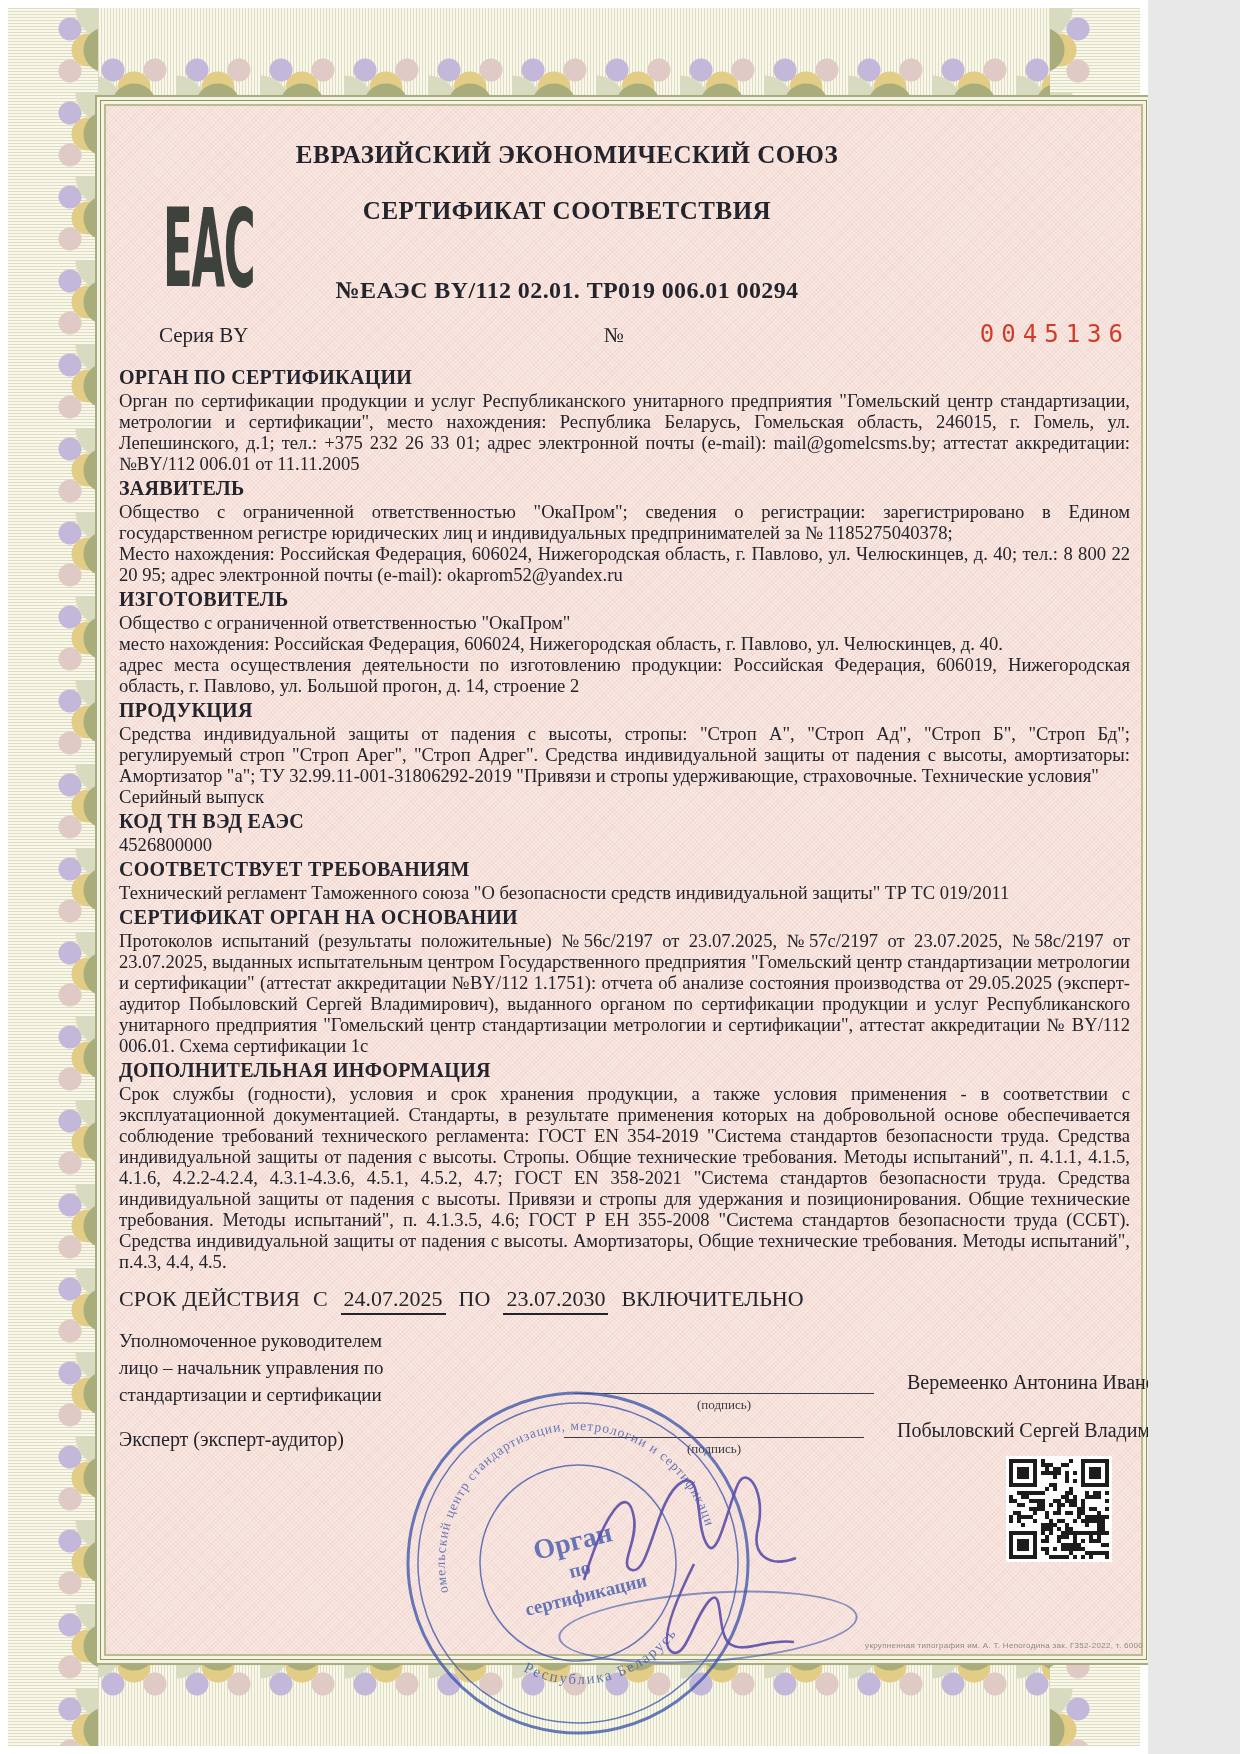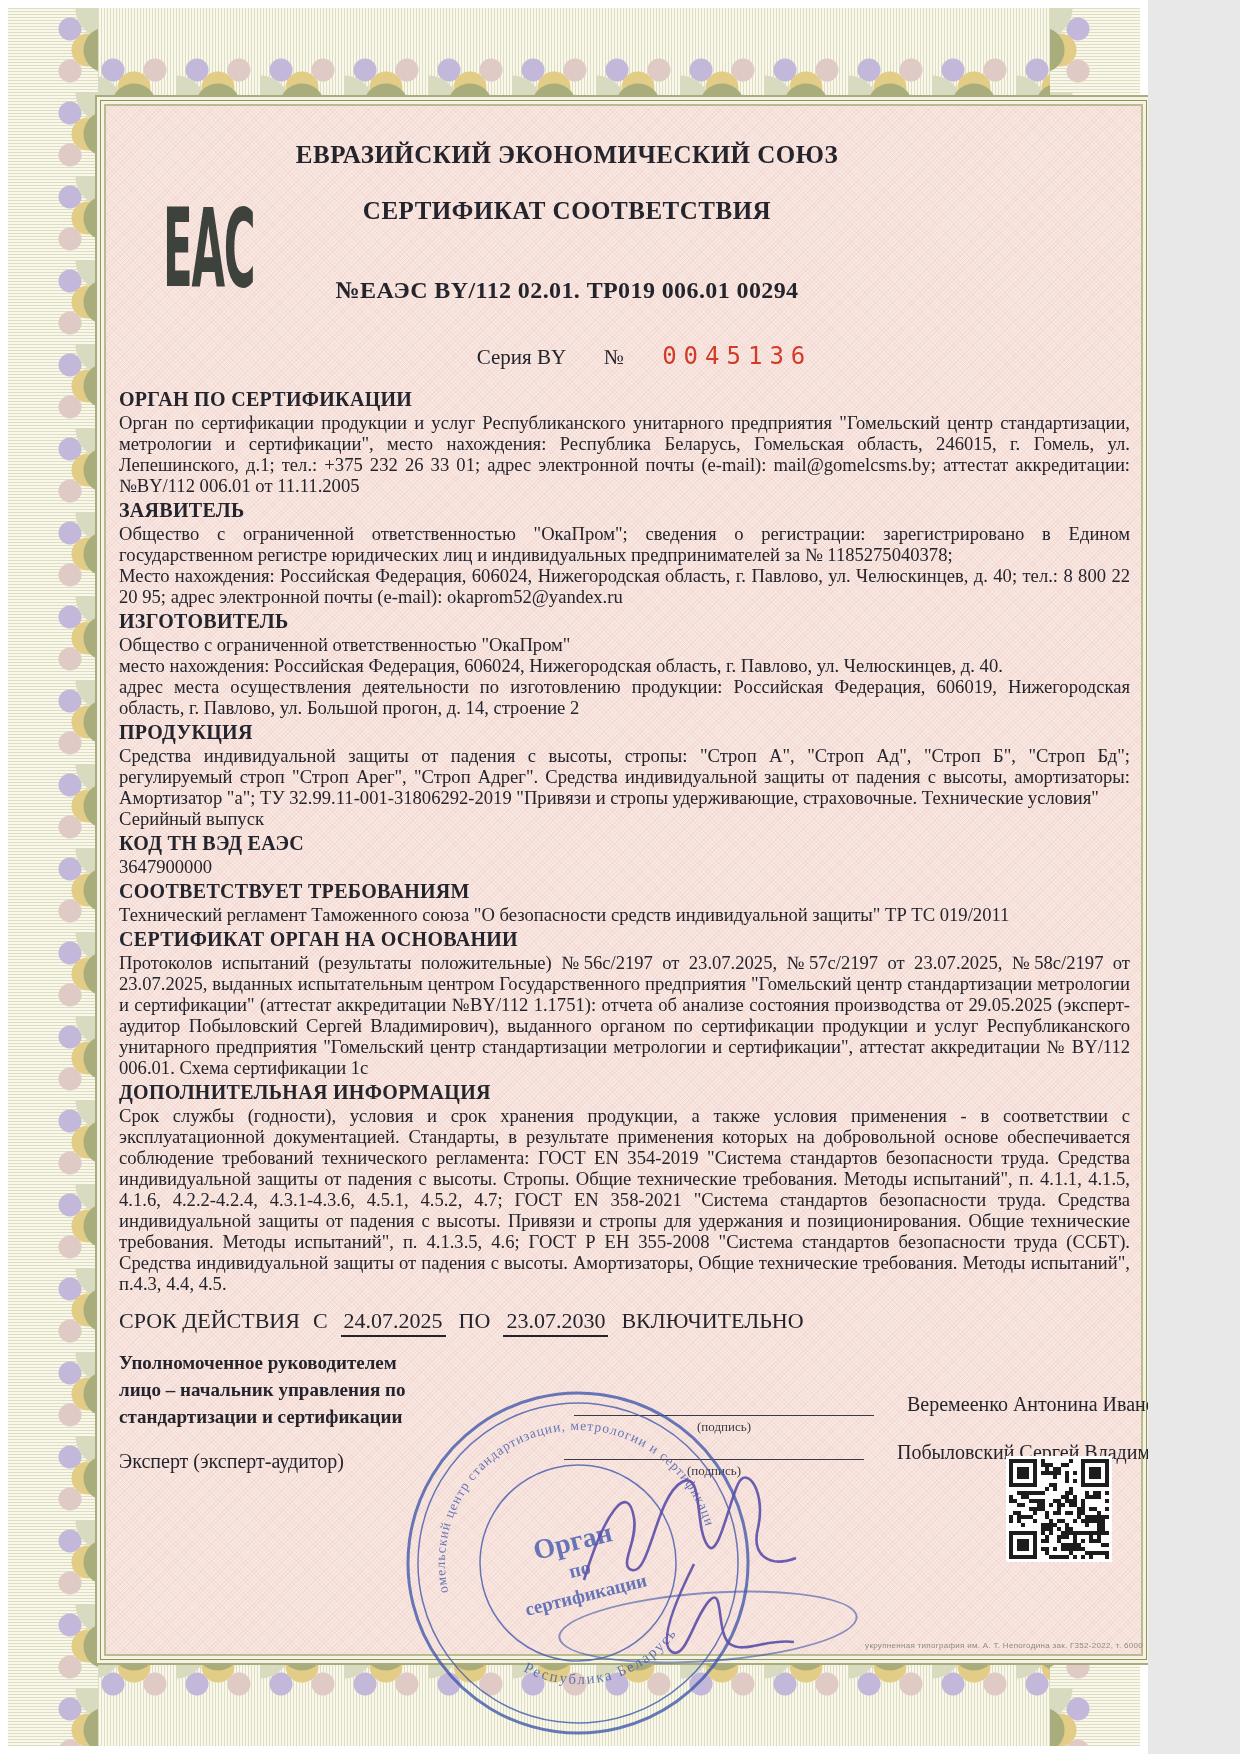--- a/index.html
+++ b/index.html
@@ -54,37 +54,37 @@
       repeating-linear-gradient(135deg, rgba(222,168,160,.16) 0 1px, rgba(0,0,0,0) 1px 3px),
       repeating-linear-gradient(45deg, rgba(222,168,160,.12) 0 1px, rgba(0,0,0,0) 1px 3px);
     border:1px solid #8e9363;
     box-shadow:0 0 0 3px #f6f3e2, 0 0 0 5px #a9ad7c, inset 0 0 0 3px #f6f3e2, inset 0 0 0 5px #b9bd8e;}
   .inner{position:absolute;left:18px;right:16px;top:24px;bottom:10px;z-index:3;}
   
   .hdr{text-align:center;padding-right:115px;}
   .t1{font-size:25px;font-weight:bold;letter-spacing:.5px;margin-top:16px;}
   .t2{font-size:25px;font-weight:bold;letter-spacing:.5px;margin-top:28px;}
   .cert-no{font-size:24px;font-weight:bold;margin-top:52px;letter-spacing:.4px;}
-  .series{display:flex;justify-content:center;align-items:baseline;gap:38px;margin-top:38px;padding-left:40px;}
+  .series{display:flex;justify-content:space-between;align-items:baseline;gap:38px;margin-top:16px;padding-left:40px;}
   .series .lbl{font-size:21px;}
   .series .nsign{font-size:21px;}
   .series .serial{font-family:"DejaVu Sans Mono",monospace;font-size:24px;letter-spacing:7px;color:#d23b28;}
   .eac{position:absolute;left:163px;top:204px;z-index:4;font-family:"DejaVu Sans",sans-serif;
        font-weight:bold;font-size:70px;line-height:58px;color:#3e423d;letter-spacing:-2px;
        transform:scale(.62,1.55);transform-origin:top left;}
   
   .sections{margin-top:17px;}
   .sec-h{font-size:20px;font-weight:bold;letter-spacing:.3px;line-height:25px;margin-top:2px;}
   .para{font-size:18.6px;line-height:21px;text-align:justify;}
   
   .validity{display:flex;align-items:baseline;gap:13px;margin-top:14px;font-size:22px;font-weight:normal;}
   .validity .u{border-bottom:2.4px solid #24242c;padding:0 3px 1px 3px;}
   
   .signing{position:relative;margin-top:12px;height:135px;}
-  .roles{position:absolute;left:0;top:0;font-size:19px;font-weight:bold;line-height:27px;}
+  .roles{position:absolute;left:0;top:0;font-size:19px;font-weight:normal;line-height:27px;}
   .role2{position:absolute;left:0;top:101px;font-size:20px;}
   .sigline{position:absolute;border-bottom:1.6px solid #3a3a42;}
   .sigline.l1{left:455px;top:66px;width:300px;}
   .sigline.l2{left:445px;top:110px;width:300px;}
   .sigcap{position:absolute;font-size:13px;color:#3a3a42;text-align:center;width:300px;}
   .sigcap.c1{left:455px;top:70px;}
   .sigcap.c2{left:445px;top:114px;}
   .signame{position:absolute;font-size:20px;white-space:nowrap;}
   .signame.n1{left:788px;top:44px;}
   .signame.n2{left:778px;top:92px;}
@@ -131,21 +131,21 @@
           <div class="para">Общество с ограниченной ответственностью "ОкаПром"; сведения о регистрации: зарегистрировано в Едином государственном регистре юридических лиц и индивидуальных предпринимателей за № 1185275040378;</div>
           <div class="para">Место нахождения: Российская Федерация, 606024, Нижегородская область, г. Павлово, ул. Челюскинцев, д. 40; тел.: 8 800 22 20 95; адрес электронной почты (e-mail): okaprom52@yandex.ru</div>
           <div class="sec-h">ИЗГОТОВИТЕЛЬ</div>
           <div class="para">Общество с ограниченной ответственностью "ОкаПром"</div>
           <div class="para">место нахождения: Российская Федерация, 606024, Нижегородская область, г. Павлово, ул. Челюскинцев, д. 40.</div>
           <div class="para">адрес места осуществления деятельности по изготовлению продукции: Российская Федерация, 606019, Нижегородская область, г. Павлово, ул. Большой прогон, д. 14, строение 2</div>
           <div class="sec-h">ПРОДУКЦИЯ</div>
           <div class="para">Средства индивидуальной защиты от падения с высоты, стропы: "Строп А", "Строп Ад", "Строп Б", "Строп Бд"; регулируемый строп "Строп Арег", "Строп Адрег". Средства индивидуальной защиты от падения с высоты, амортизаторы: Амортизатор "а"; ТУ 32.99.11-001-31806292-2019 "Привязи и стропы удерживающие, страховочные. Технические условия"</div>
           <div class="para">Серийный выпуск</div>
           <div class="sec-h">КОД ТН ВЭД ЕАЭС</div>
-          <div class="para">3647900000</div>
+          <div class="para">4526800000</div>
           <div class="sec-h">СООТВЕТСТВУЕТ ТРЕБОВАНИЯМ</div>
           <div class="para">Технический регламент Таможенного союза "О безопасности средств индивидуальной защиты" ТР ТС 019/2011</div>
           <div class="sec-h">СЕРТИФИКАТ ОРГАН НА ОСНОВАНИИ</div>
           <div class="para">Протоколов испытаний (результаты положительные) №56с/2197 от 23.07.2025, №57с/2197 от 23.07.2025, №58с/2197 от 23.07.2025, выданных испытательным центром Государственного предприятия "Гомельский центр стандартизации метрологии и сертификации" (аттестат аккредитации №BY/112 1.1751): отчета об анализе состояния производства от 29.05.2025 (эксперт-аудитор Побыловский Сергей Владимирович), выданного органом по сертификации продукции и услуг Республиканского унитарного предприятия "Гомельский центр стандартизации метрологии и сертификации", аттестат аккредитации № BY/112 006.01. Схема сертификации 1с</div>
           <div class="sec-h">ДОПОЛНИТЕЛЬНАЯ ИНФОРМАЦИЯ</div>
           <div class="para">Срок службы (годности), условия и срок хранения продукции, а также условия применения - в соответствии с эксплуатационной документацией. Стандарты, в результате применения которых на добровольной основе обеспечивается соблюдение требований технического регламента: ГОСТ EN 354-2019 "Система стандартов безопасности труда. Средства индивидуальной защиты от падения с высоты. Стропы. Общие технические требования. Методы испытаний", п. 4.1.1, 4.1.5, 4.1.6, 4.2.2-4.2.4, 4.3.1-4.3.6, 4.5.1, 4.5.2, 4.7; ГОСТ EN 358-2021 "Система стандартов безопасности труда. Средства индивидуальной защиты от падения с высоты. Привязи и стропы для удержания и позиционирования. Общие технические требования. Методы испытаний", п. 4.1.3.5, 4.6; ГОСТ Р ЕН 355-2008 "Система стандартов безопасности труда (ССБТ). Средства индивидуальной защиты от падения с высоты. Амортизаторы, Общие технические требования. Методы испытаний", п.4.3, 4.4, 4.5.</div>
         </div>
 
       <div class="validity">
         <span>СРОК ДЕЙСТВИЯ</span>

